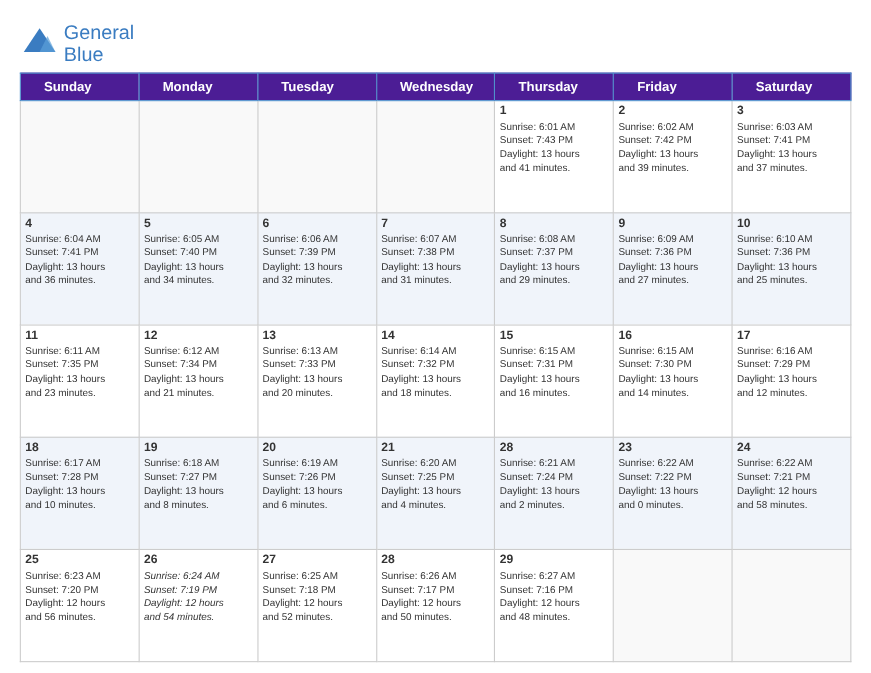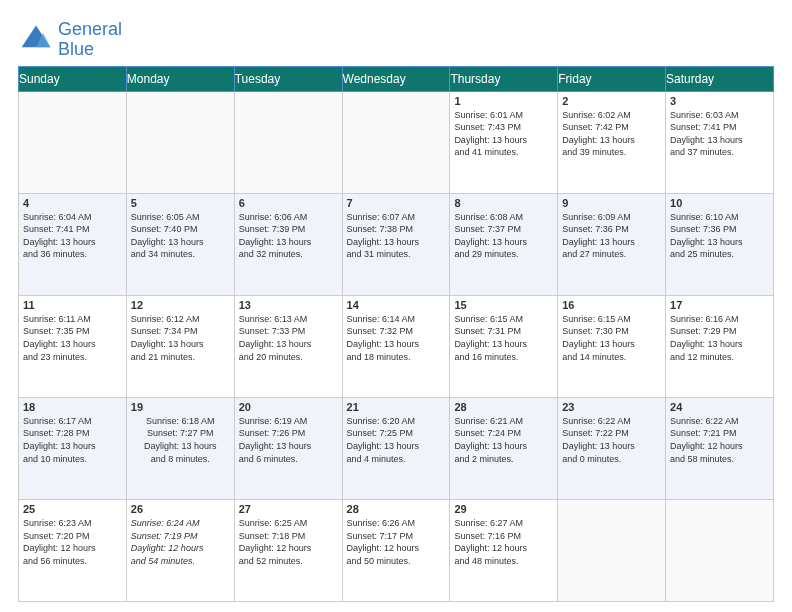--- a/index.html
+++ b/index.html
@@ -57,25 +57,25 @@
       margin-top: 2px;
     }
     .calendar {
       flex: 1;
       border: 1px solid #ccc;
       border-collapse: collapse;
       width: 100%;
       table-layout: fixed;
     }
     .calendar th {
-      background: #0f766e;
+      background: #4c1d95;
       color: #fff;
       font-size: 12px;
-      font-weight: normal;
-      padding: 5px 0;
+      font-weight: bold;
+      padding: 5px 21px;
       text-align: left;
       border: 1px solid #5090cc;
     }
     .calendar td {
       border: 1px solid #ccc;
       vertical-align: top;
       padding: 3px 4px;
       font-size: 9.5px;
       color: #333;
       background: #fff;
@@ -264,21 +264,21 @@
         <tr>
           <td>
             <span class="day-num">18</span>
             <div class="day-info" style="white-space: pre-line;">Sunrise: 6:17 AM
 Sunset: 7:28 PM
 Daylight: 13 hours
 and 10 minutes.</div>
           </td>
           <td>
             <span class="day-num">19</span>
-            <div class="day-info" style="white-space: pre-line; text-align: center;">Sunrise: 6:18 AM
+            <div class="day-info" style="white-space: pre-line;">Sunrise: 6:18 AM
 Sunset: 7:27 PM
 Daylight: 13 hours
 and 8 minutes.</div>
           </td>
           <td>
             <span class="day-num">20</span>
             <div class="day-info" style="white-space: pre-line;">Sunrise: 6:19 AM
 Sunset: 7:26 PM
 Daylight: 13 hours
 and 6 minutes.</div>

